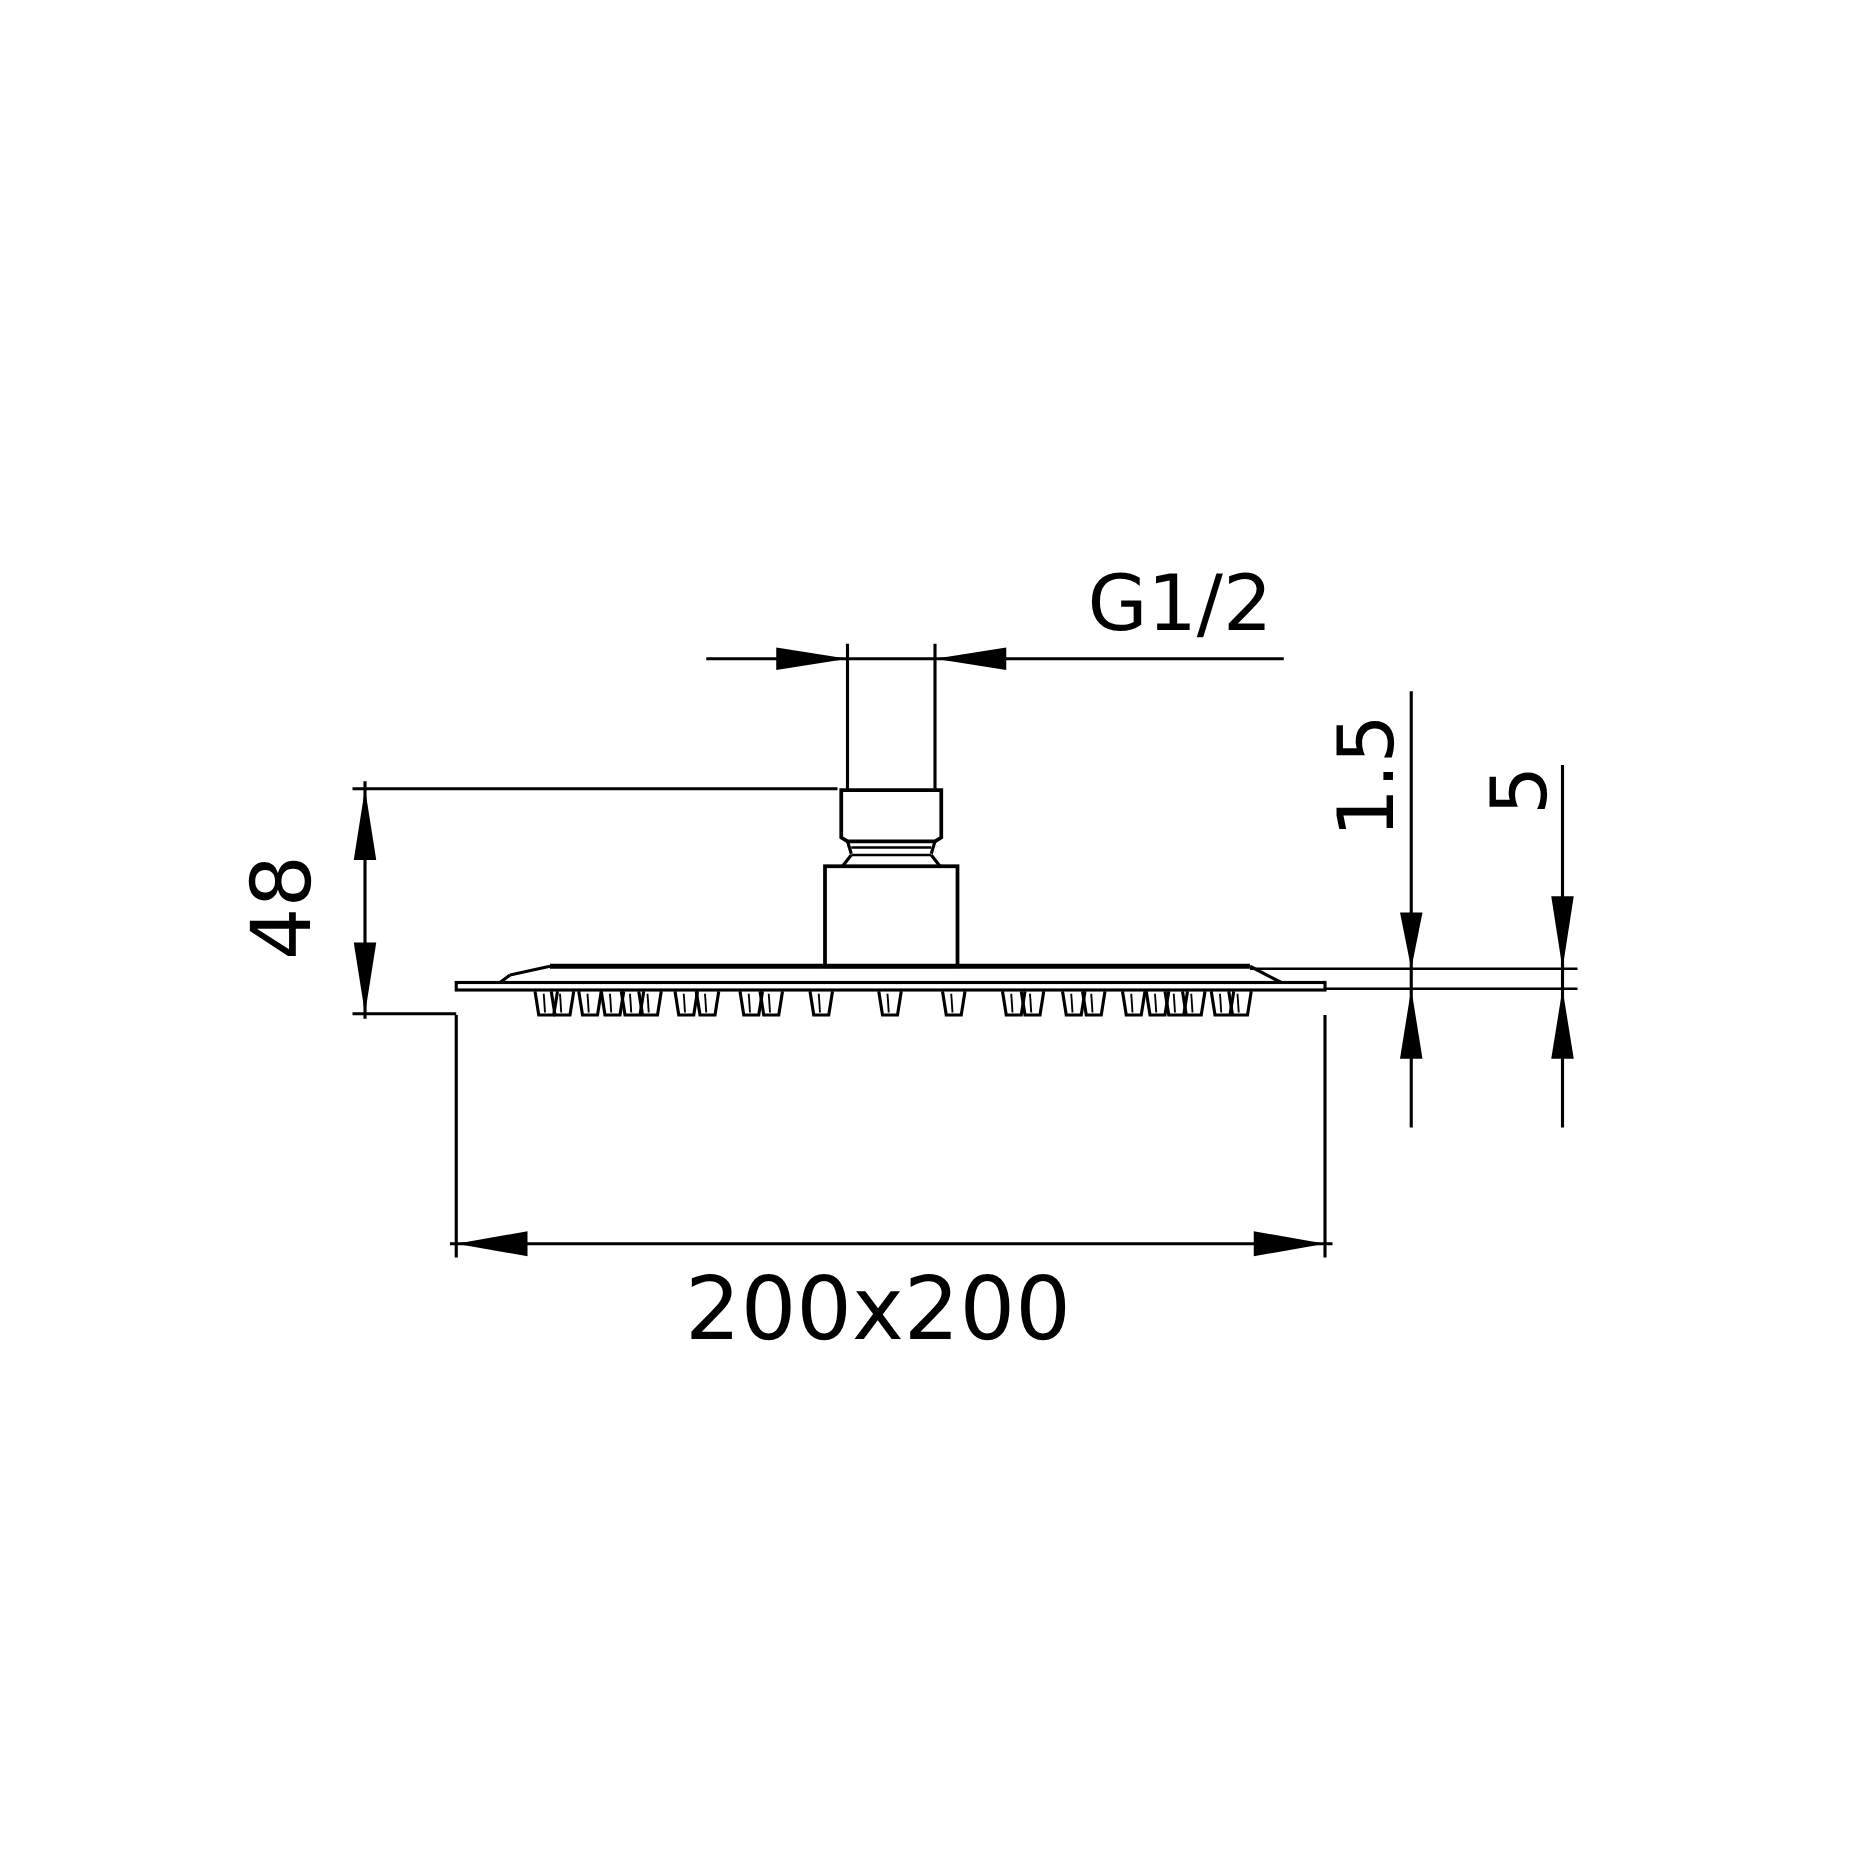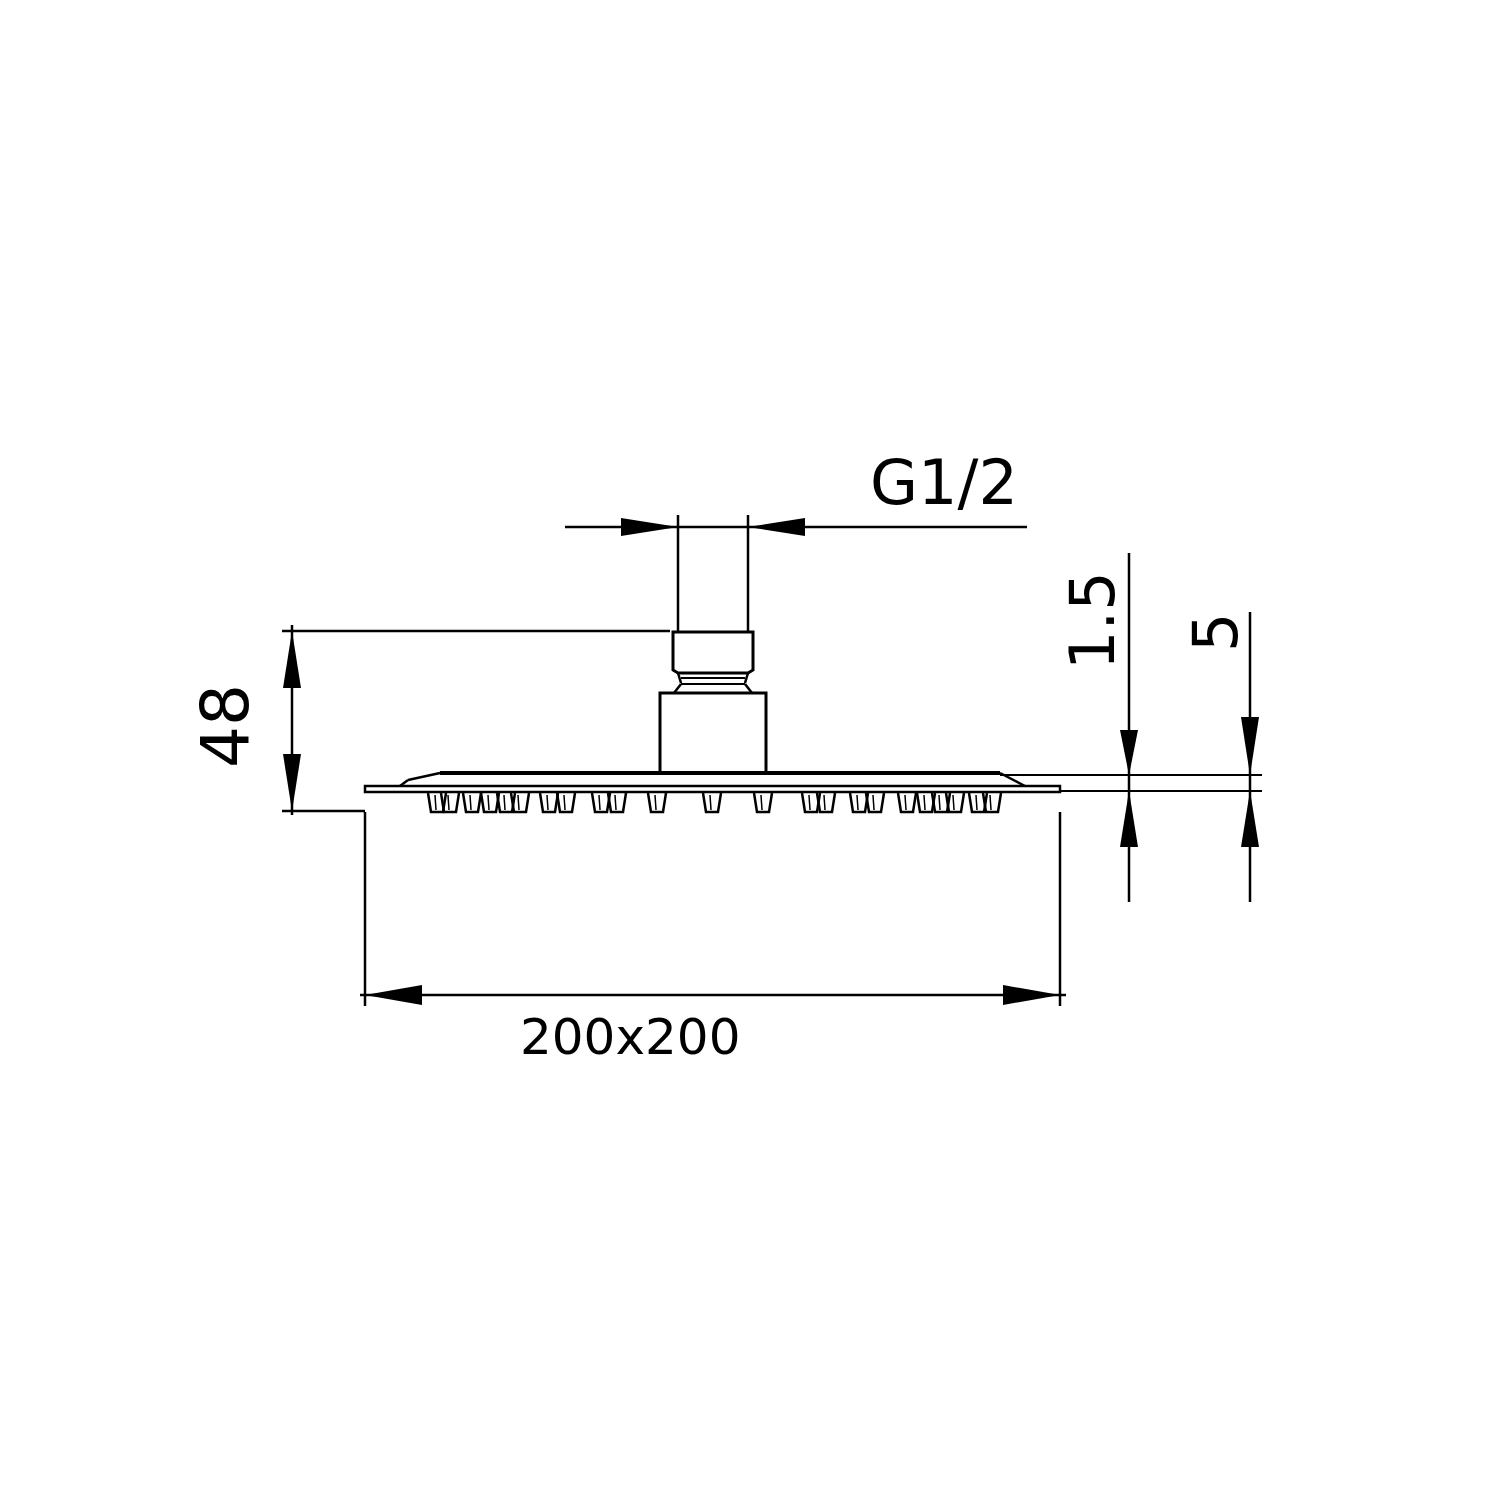--- a/index.html
+++ b/index.html
@@ -1,20 +1,20 @@
 <!DOCTYPE html>
 <html><head>
 <meta charset="utf-8">
 <style>
   html, body { margin: 0; padding: 0; background: #ffffff; }
   .canvas { position: relative; width: 1500px; height: 1500px; background: #ffffff; overflow: hidden; }
   svg { position: absolute; left: 0; top: 0; }
   .dim-label { position: absolute; font-family: "DejaVu Sans", sans-serif; color: #000000; white-space: nowrap; line-height: 1; }
   .lbl-g12 { left: 870px; top: 452px; font-size: 62px; }
-  .lbl-200 { left: 520px; top: 1012px; font-size: 50px; }
+  .lbl-200 { left: 548px; top: 1012px; font-size: 70px; }
   .lbl-48 { left: 193px; top: 688px; font-size: 66px; transform-origin: 0 0; transform: translate(0, 80px) rotate(-90deg); }
   .lbl-15 { left: 1062px; top: 570px; font-size: 62px; transform-origin: 0 0; transform: translate(0, 100px) rotate(-90deg); }
   .lbl-5 { left: 1185px; top: 610px; font-size: 62px; transform-origin: 0 0; transform: translate(0, 42px) rotate(-90deg); }
 </style>
 </head>
 <body>
 
 <div class="canvas">
   <svg width="1500" height="1500" viewBox="0 0 1500 1500">
     <defs>

